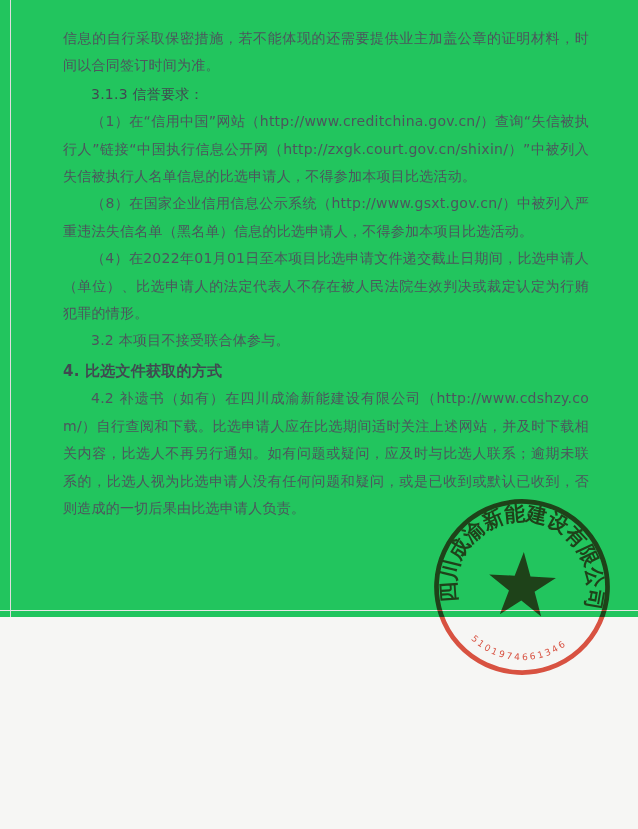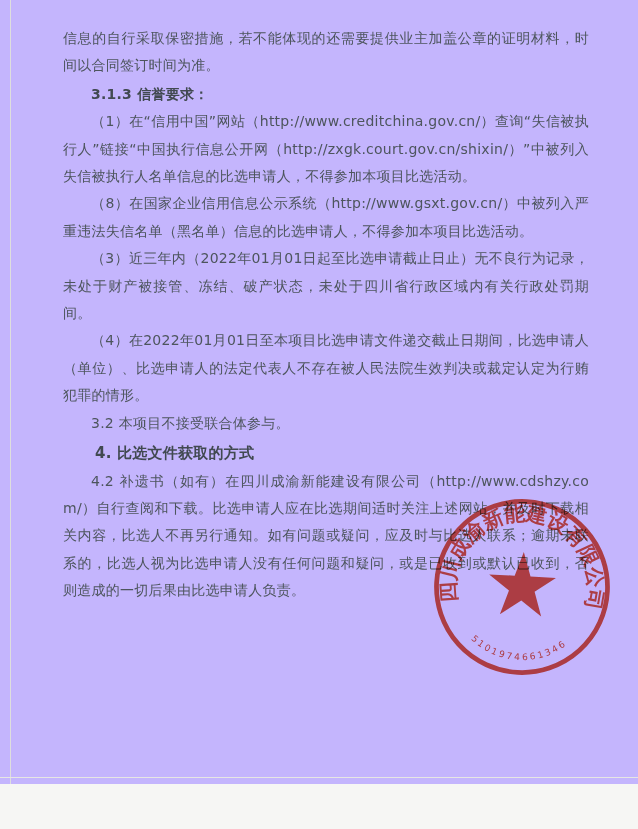--- a/index.html
+++ b/index.html
@@ -6,22 +6,22 @@
     margin: 0;
     padding: 0;
     width: 638px;
     height: 829px;
     overflow: hidden;
     background: #f6f6f4;
   }
   .page {
     position: relative;
     width: 638px;
-    height: 784px;
-    background: #c4b5fd;
+    height: 617px;
+    background: #22c55e;
     font-family: "DejaVu Sans", "Liberation Sans", sans-serif;
     color: #4d555d;
     box-sizing: border-box;
   }
   .page-edge-left {
     position: absolute;
     left: 10px; top: 0; bottom: 0;
     width: 1px;
     background: #dedede;
   }
@@ -41,31 +41,30 @@
     margin: 0;
     font-size: 14px;
     line-height: 27.4px;
     letter-spacing: 0.25px;
     text-align: justify;
     text-indent: 2em;
     word-break: break-all;
   }
   .flush { text-indent: 0; }
   .sub-heading {
-    font-weight: bold;
+    font-weight: normal;
     color: #414951;
     margin-top: 1px;
   }
   .chapter {
     font-weight: bold;
     font-size: 15px;
     text-indent: 0;
     color: #414951;
     margin-top: 3px;
-    margin-left: 32px;
   }
   .seal {
     position: absolute;
     left: 427px;
     top: 492px;
     width: 190px;
     height: 190px;
     transform: rotate(3deg);
     opacity: 0.87;
     mix-blend-mode: multiply;
@@ -78,21 +77,20 @@
 
 <div class="page">
   <div class="page-edge-left"></div>
   <div class="page-edge-bottom"></div>
 
   <div class="content">
     <p class="p flush">信息的自行采取保密措施，若不能体现的还需要提供业主加盖公章的证明材料，时间以合同签订时间为准。</p>
     <p class="p sub-heading">3.1.3 信誉要求：</p>
     <p class="p">（1）在“信用中国”网站（http://www.creditchina.gov.cn/）查询“失信被执行人”链接“中国执行信息公开网（http://zxgk.court.gov.cn/shixin/）”中被列入失信被执行人名单信息的比选申请人，不得参加本项目比选活动。</p>
     <p class="p">（8）在国家企业信用信息公示系统（http://www.gsxt.gov.cn/）中被列入严重违法失信名单（黑名单）信息的比选申请人，不得参加本项目比选活动。</p>
-    <p class="p">（3）近三年内（2022年01月01日起至比选申请截止日止）无不良行为记录，未处于财产被接管、冻结、破产状态，未处于四川省行政区域内有关行政处罚期间。</p>
     <p class="p">（4）在2022年01月01日至本项目比选申请文件递交截止日期间，比选申请人（单位）、比选申请人的法定代表人不存在被人民法院生效判决或裁定认定为行贿犯罪的情形。</p>
     <p class="p">3.2 本项目不接受联合体参与。</p>
     <p class="p chapter">4. 比选文件获取的方式</p>
     <p class="p">4.2 补遗书（如有）在四川成渝新能建设有限公司（http://www.cdshzy.com/）自行查阅和下载。比选申请人应在比选期间适时关注上述网站，并及时下载相关内容，比选人不再另行通知。如有问题或疑问，应及时与比选人联系；逾期未联系的，比选人视为比选申请人没有任何问题和疑问，或是已收到或默认已收到，否则造成的一切后果由比选申请人负责。</p>
 
   </div>
 
   <div class="seal">
     <svg viewBox="0 0 200 200" xmlns="http://www.w3.org/2000/svg">
       <defs>

